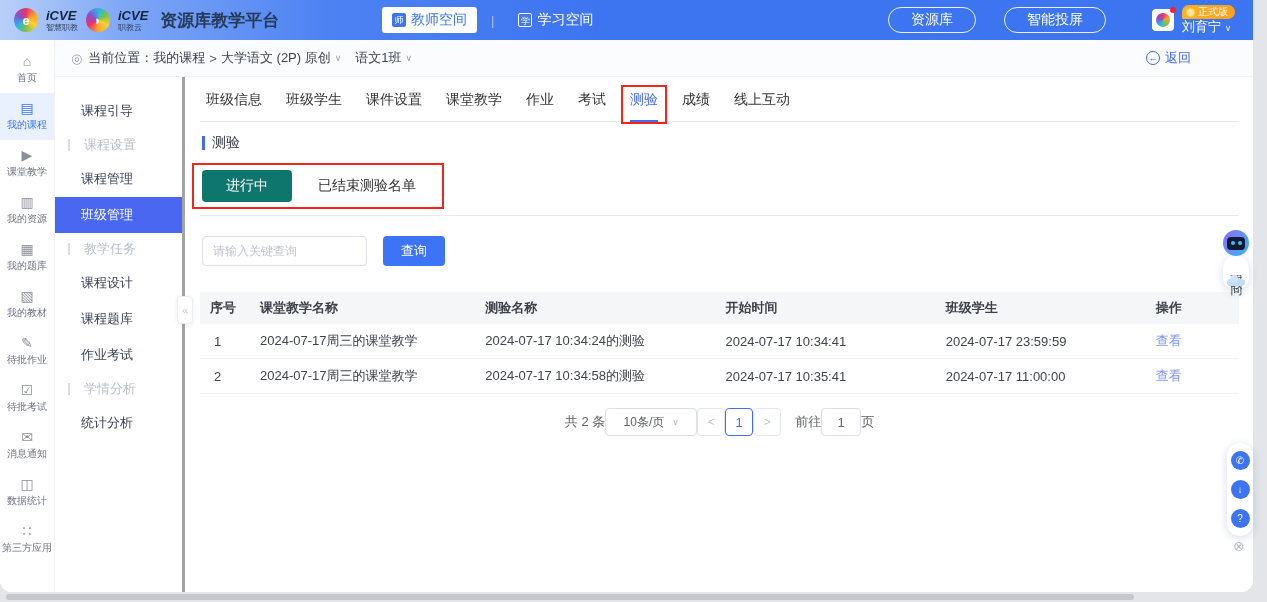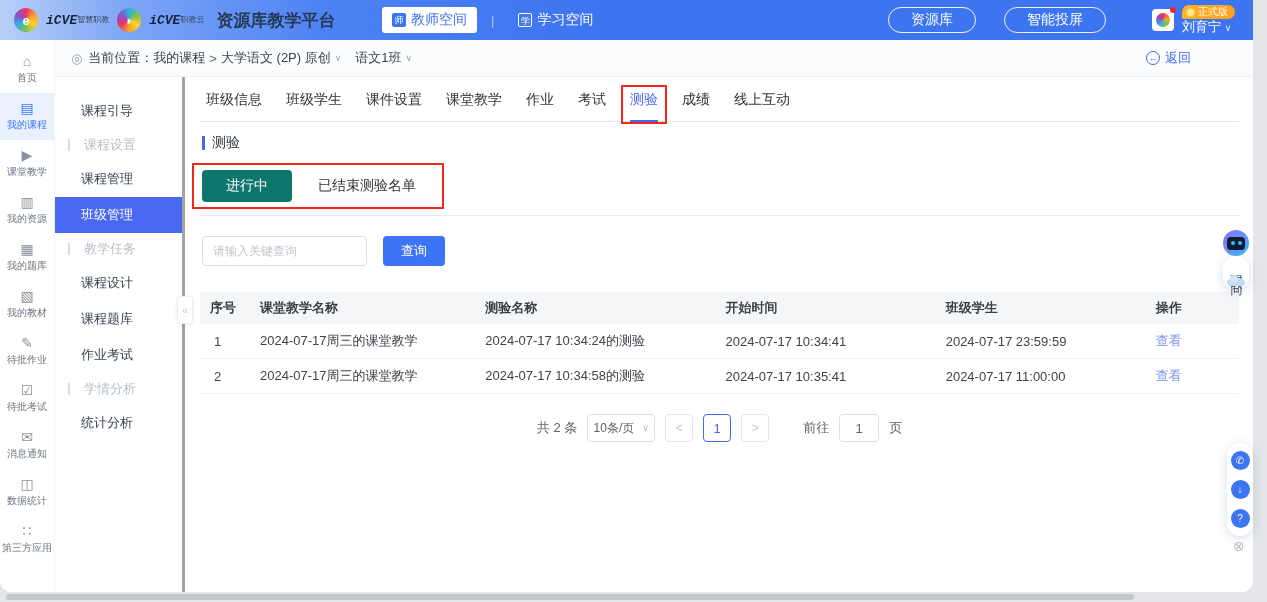--- a/index.html
+++ b/index.html
@@ -9,21 +9,21 @@
     background:#fff; border-radius:0 0 12px 12px; overflow:hidden; }
 
   
   .header { height:40px; display:flex; align-items:center;
     background:linear-gradient(90deg,#b9d0f8 0%,#7ea6f6 10%,#4d82f3 26%,#3d74f0 48%,#3d74f0 100%); }
   .brand { display:flex; align-items:center; gap:8px; padding-left:14px; width:372px; }
   .logo-circle { width:24px; height:24px; border-radius:50%; flex:0 0 auto;
     background:conic-gradient(#e8336d,#f7a32b,#ffd02e,#7cc24a,#2bb3e8,#8a4fc8,#e8336d);
     display:flex; align-items:center; justify-content:center; color:#fff; font-weight:bold; font-size:13px; }
   .logo-circle.shell { background:conic-gradient(#2bb3e8,#7cc24a,#ffd02e,#f7a32b,#e8336d,#8a4fc8,#2bb3e8); }
-  .logo-txt { display:flex; flex-direction:row; line-height:1;font-family:Liberation Mono, monospace; }
+  .logo-txt { display:flex; flex-direction:column; line-height:1; }
   .logo-txt b { font-size:13px; font-style:italic; color:#14233c; }
   .logo-txt i { font-size:8px; font-style:normal; color:#32415a; margin-top:2px; }
   .platform-title { font-size:17px; font-weight:bold; color:#253a57; margin-left:4px; white-space:nowrap; }
   .spaces { display:flex; align-items:center; gap:14px; margin-left:10px; }
   .space-btn { display:flex; align-items:center; gap:5px; font-size:14px; color:#fff;
     padding:4px 10px; border-radius:3px; cursor:pointer; white-space:nowrap; }
   .space-btn.active { background:#fff; color:#3d74f0; }
   .sp-ic { width:14px; height:14px; border-radius:2px; font-size:9px; line-height:14px; text-align:center; }
   .space-btn.active .sp-ic { background:#3d74f0; color:#fff; }
   .space-btn:not(.active) .sp-ic { border:1px solid #fff; color:#fff; }
@@ -108,23 +108,23 @@
 
   table { width:100%; border-collapse:collapse; margin-top:26px; }
   th { background:#f5f6f8; text-align:left; font-size:13px; font-weight:bold; color:#3b3f47;
     padding:7px 10px; white-space:nowrap; }
   td { font-size:13px; color:#3f434a; padding:8px 10px; border-bottom:1px solid #eef0f4; white-space:nowrap; }
   .col-no { width:50px; } .col-class { width:225px; } .col-quiz { width:240px; }
   .col-start { width:220px; } .col-end { width:210px; } .col-op { width:93px; }
   td.c-no { padding-left:14px; }
   .view-link { color:#7f97f0; cursor:pointer; }
 
-  .pager { display:flex; align-items:center; justify-content:center; gap:10px; margin-top:20px;
+  .pager { display:flex; align-items:center; justify-content:center; margin-top:14px;
     font-size:13px; color:#606266; }
-  .size-select { width:68px; height:28px; border:1px solid #dcdfe6; border-radius:4px;
+  .size-select { width:92px; height:28px; border:1px solid #dcdfe6; border-radius:4px;
     display:flex; align-items:center; justify-content:center; gap:8px; color:#606266;
     font-size:12px; cursor:pointer; background:#fff; }
   .size-select .chev3 { color:#b6bac2; font-size:9px; }
   .pg-btn { width:28px; height:28px; border:1px solid #e3e6eb; border-radius:4px; display:flex;
     align-items:center; justify-content:center; color:#c0c4cc; font-size:12px; cursor:pointer; background:#fff; }
   .pg-cur { width:28px; height:28px; border:1px solid #4569f0; border-radius:4px; display:flex;
     align-items:center; justify-content:center; color:#4569f0; font-size:13px; cursor:pointer; }
   .goto-input { width:40px; height:28px; border:1px solid #dcdfe6; border-radius:4px;
     text-align:center; font-size:13px; color:#606266; outline:none; }
 

